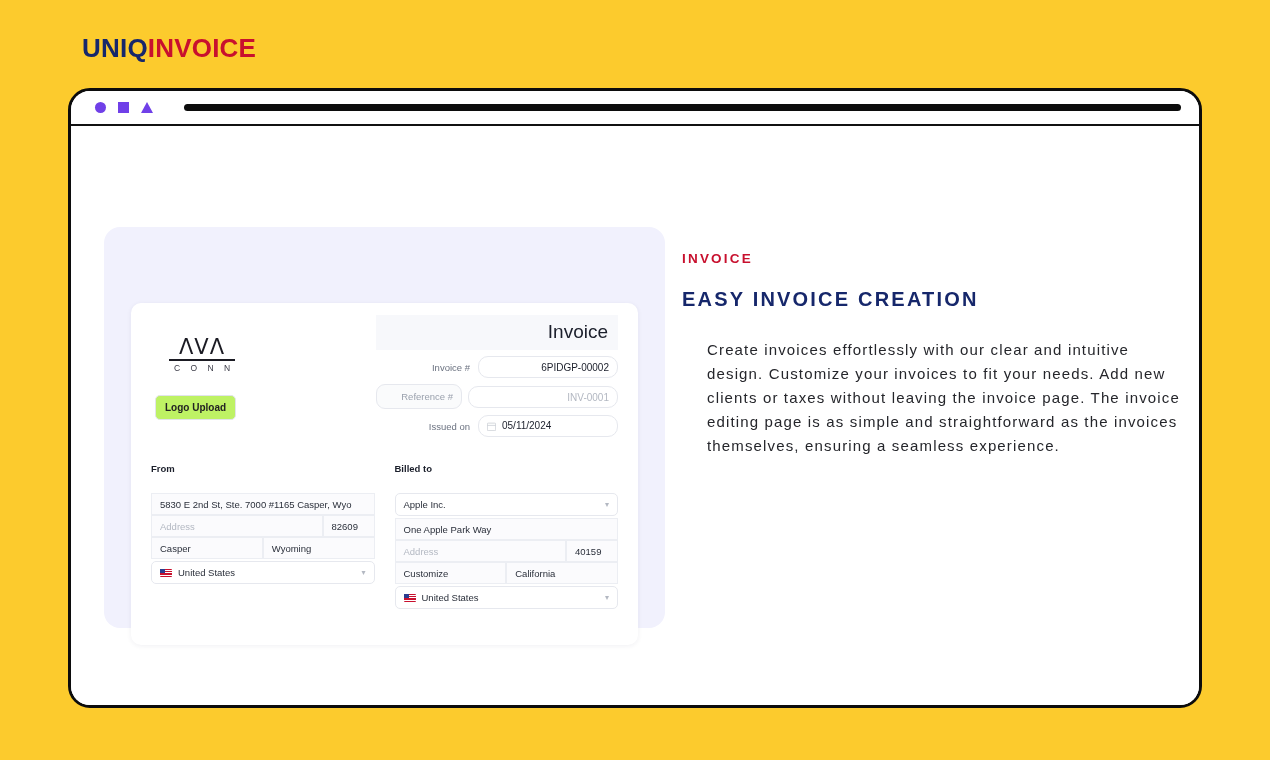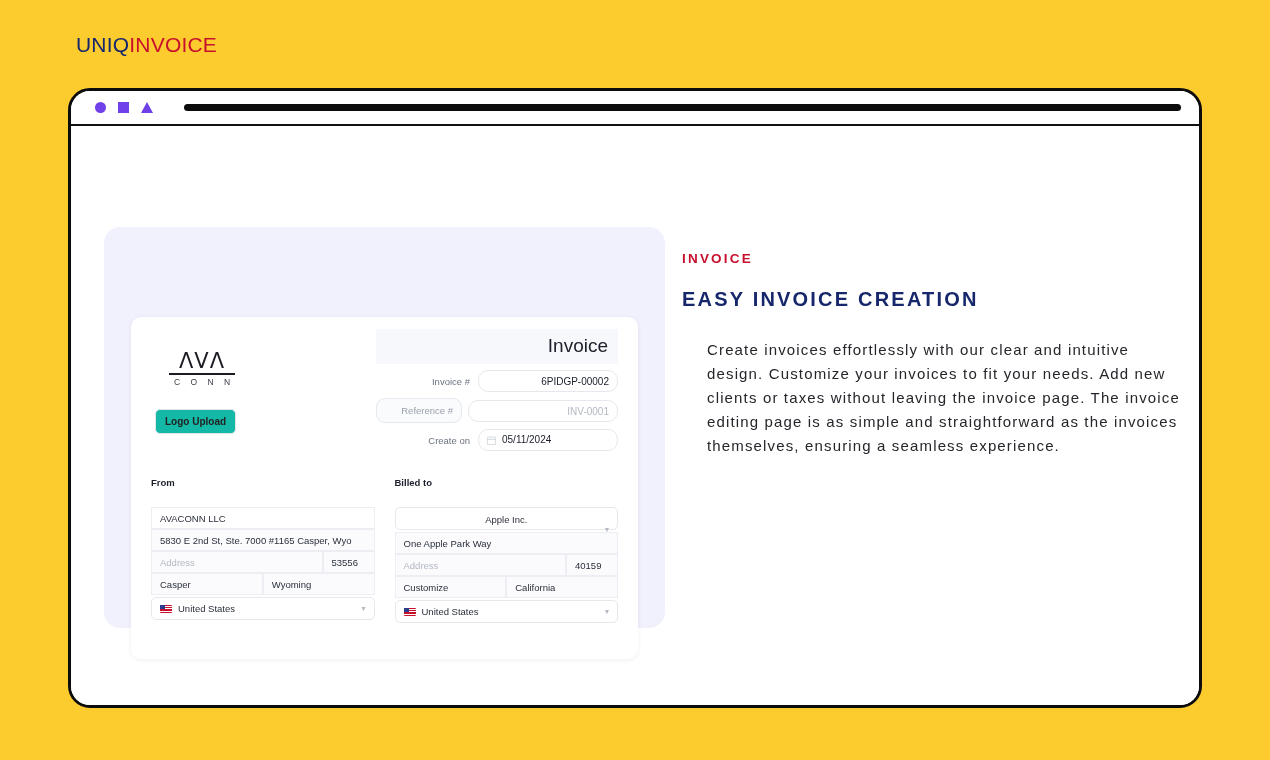--- a/index.html
+++ b/index.html
@@ -7,23 +7,23 @@
   body {
     background: #fccb2d;
     font-family: "Liberation Sans", sans-serif;
     position: relative;
     overflow: hidden;
   }
 
   
   .brand {
     position: absolute;
-    left: 76px; top: 33px;
-    font-size: 21px;
-    font-weight: normal;
+    left: 82px; top: 33px;
+    font-size: 26px;
+    font-weight: bold;
     letter-spacing: 0.2px;
   }
   .brand .uniq { color: #16276b; }
   .brand .invoice { color: #c8102e; }
 
   
   .window {
     position: absolute;
     left: 68px; top: 88px;
     width: 1134px; height: 620px;
@@ -69,21 +69,21 @@
     position: absolute;
     left: 33px; top: 101px;
     width: 561px; height: 401px;
     background: #f1f1fd;
     border-radius: 16px;
   }
 
   
   .inv-card {
     position: absolute;
-    left: 60px; top: 191px;
+    left: 60px; top: 177px;
     width: 507px; height: 342px;
     background: #ffffff;
     border-radius: 10px;
     box-shadow: 0 1px 5px rgba(40,40,90,.07);
   }
 
   .inv-top { display: flex; padding: 22px 20px 0 20px; }
   .inv-left { width: 225px; }
   .inv-right { flex: 1; margin-top: -10px; }
 
@@ -104,21 +104,21 @@
     color: #3a3a46;
     text-align: center;
     margin-top: 2px;
     padding-left: 4px;
   }
   .logo-upload {
     margin: 22px 0 0 4px;
     display: inline-block;
     border: 1px solid #e2e4ea;
     border-radius: 5px;
-    background: #14b8a6;
+    background: #bef264;
     font-size: 10px;
     font-weight: bold;
     color: #222;
     padding: 6px 9px;
   }
 
   
   .inv-title-band {
     background: #f7f8fb;
     text-align: right;
@@ -203,21 +203,21 @@
     position: relative;
     border-radius: 1px;
   }
   .flag::after {
     content: "";
     position: absolute;
     left: 0; top: 0;
     width: 5px; height: 4.5px;
     background: #2a3d8f;
   }
-  .sel-wrap-company { margin-bottom: 2px; flex-direction: column; }
+  .sel-wrap-company { margin-bottom: 2px; }
 
   
   .copy {
     position: absolute;
     left: 611px; top: 125px;
     width: 490px;
   }
   .eyebrow {
     color: #c8102e;
     font-size: 13.5px;
@@ -285,42 +285,41 @@
             <div class="f-label">Invoice #</div>
             <div class="f-input">6PIDGP-00002</div>
           </div>
 
           <div class="f-row">
             <div class="f-label boxed">Reference #</div>
             <div class="f-input ph">INV-0001</div>
           </div>
 
           <div class="f-row">
-            <div class="f-label">Create on</div>
+            <div class="f-label">Issued on</div>
             <div class="f-input left">
               <svg class="cal-icon" viewBox="0 0 12 12">
                   <rect x="0.5" y="1.5" width="11" height="10" rx="1" fill="none" stroke="#9aa1ad"></rect>
                   <line x1="0.5" y1="4.5" x2="11.5" y2="4.5" stroke="#9aa1ad"></line>
                 </svg>
               <span>05/11/2024</span>
             </div>
           </div>
 
         </div>
       </div>
 
       <div class="parties">
 
         <div class="party">
           <div class="party-head">From</div>
-          <div class="cell white">AVACONN LLC</div>
           <div class="cell">5830 E 2nd St, Ste. 7000 #1165 Casper, Wyo</div>
           <div class="cell-row">
             <div class="cell ph">Address</div>
-            <div class="cell narrow">53556</div>
+            <div class="cell narrow">82609</div>
           </div>
           <div class="cell-row">
             <div class="cell">Casper</div>
             <div class="cell">Wyoming</div>
           </div>
           <div class="select">
             <span class="flag"></span>
             <span>United States</span>
             <span class="chev">▾</span>
           </div>

